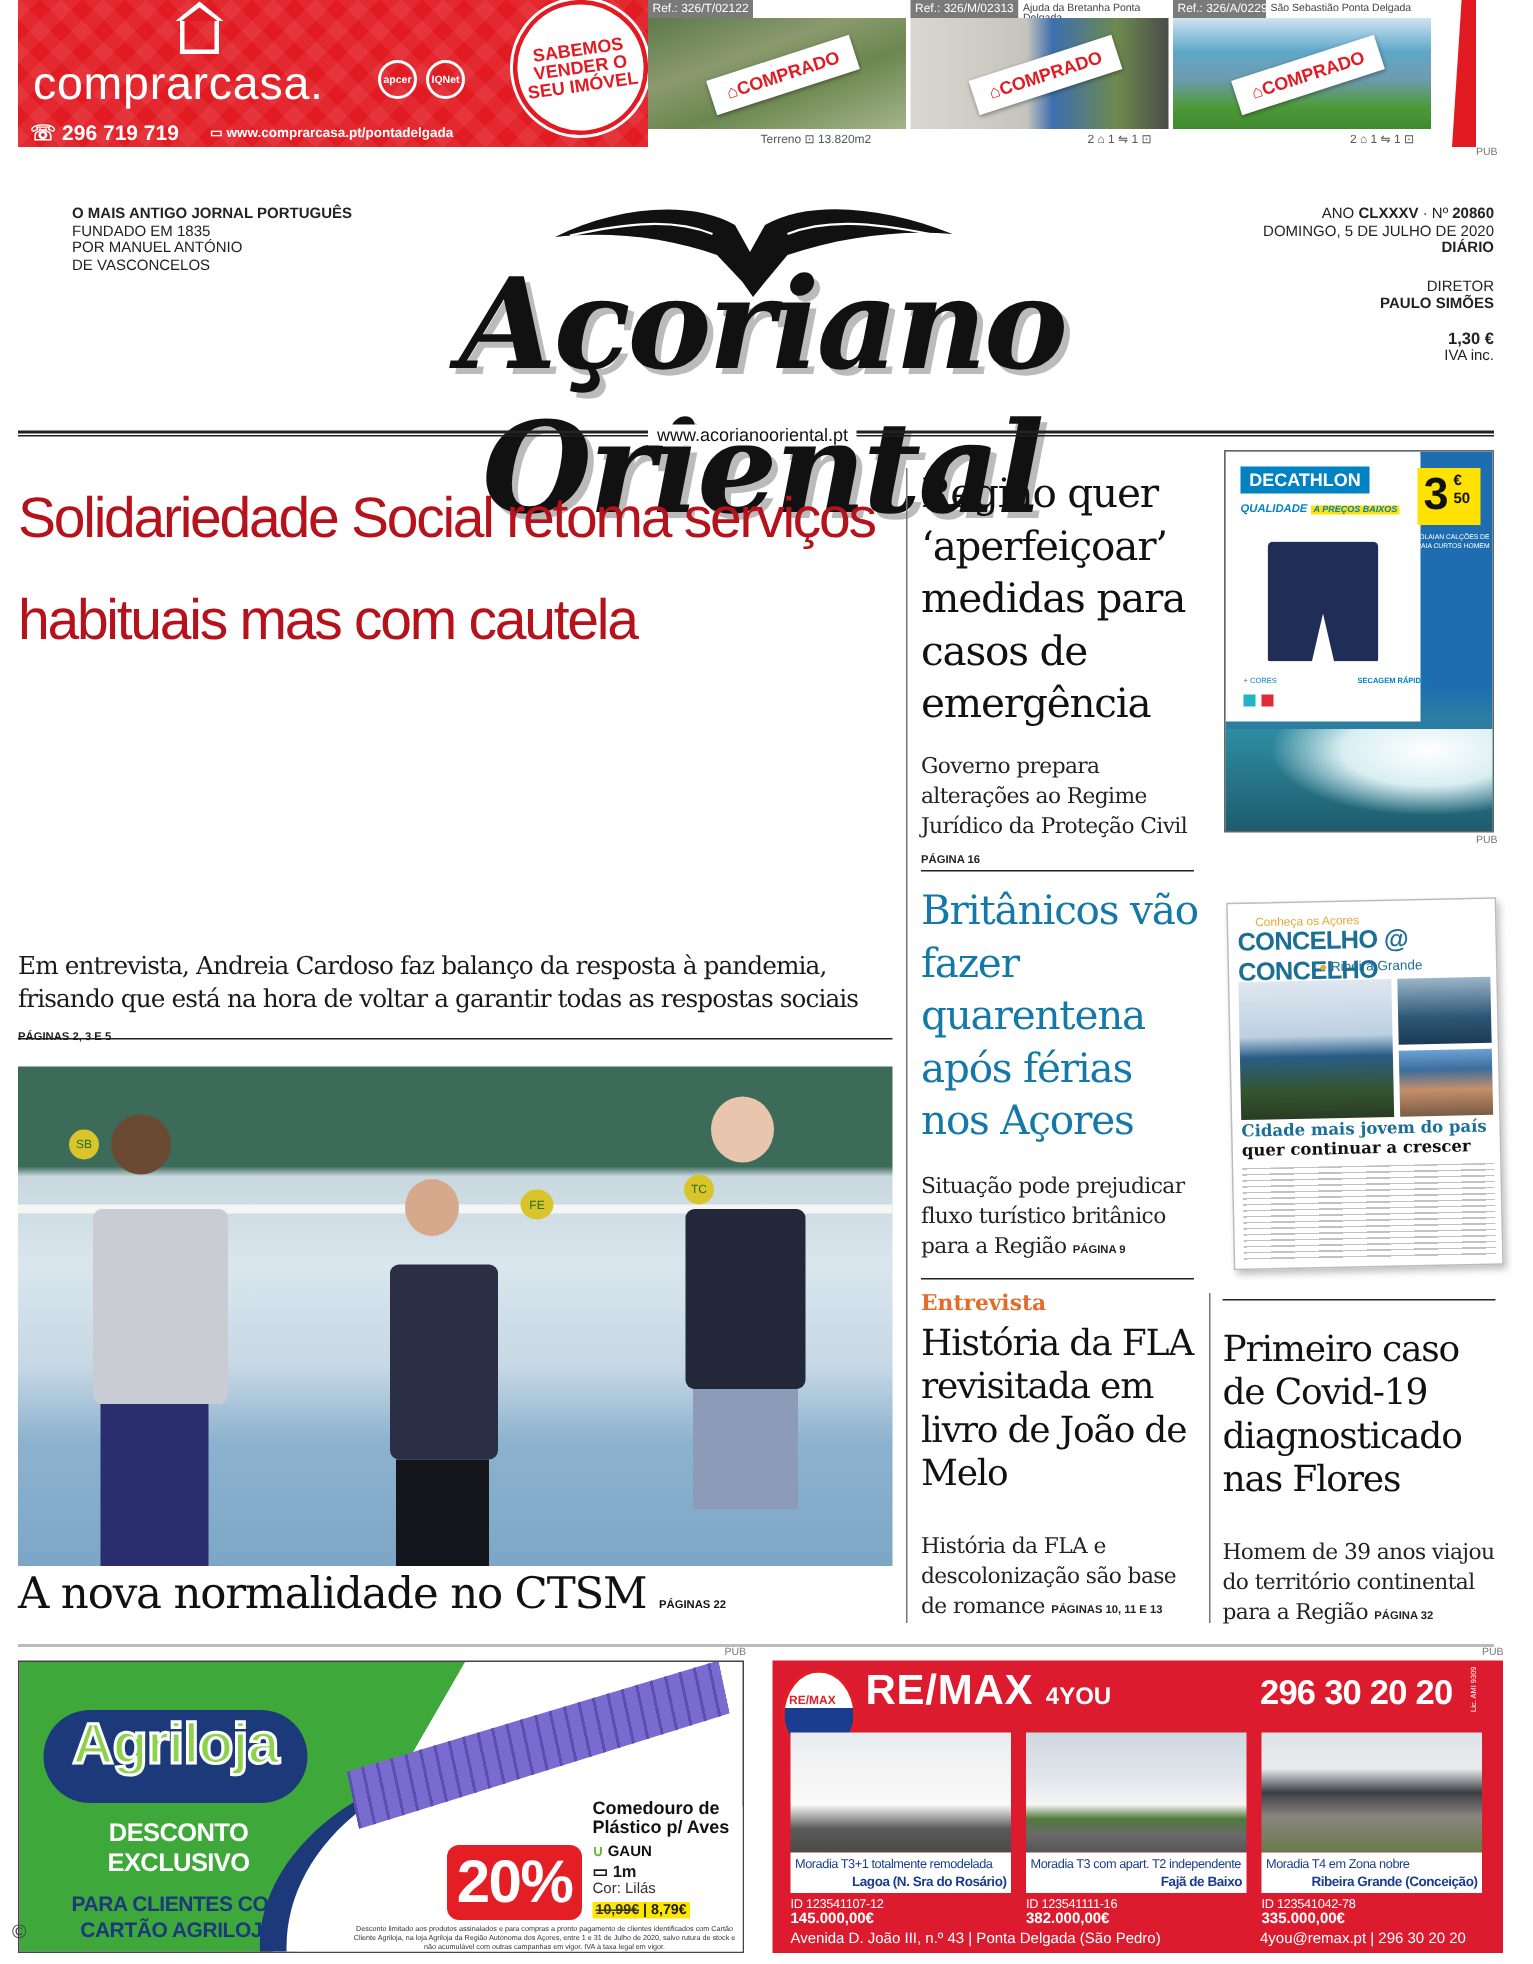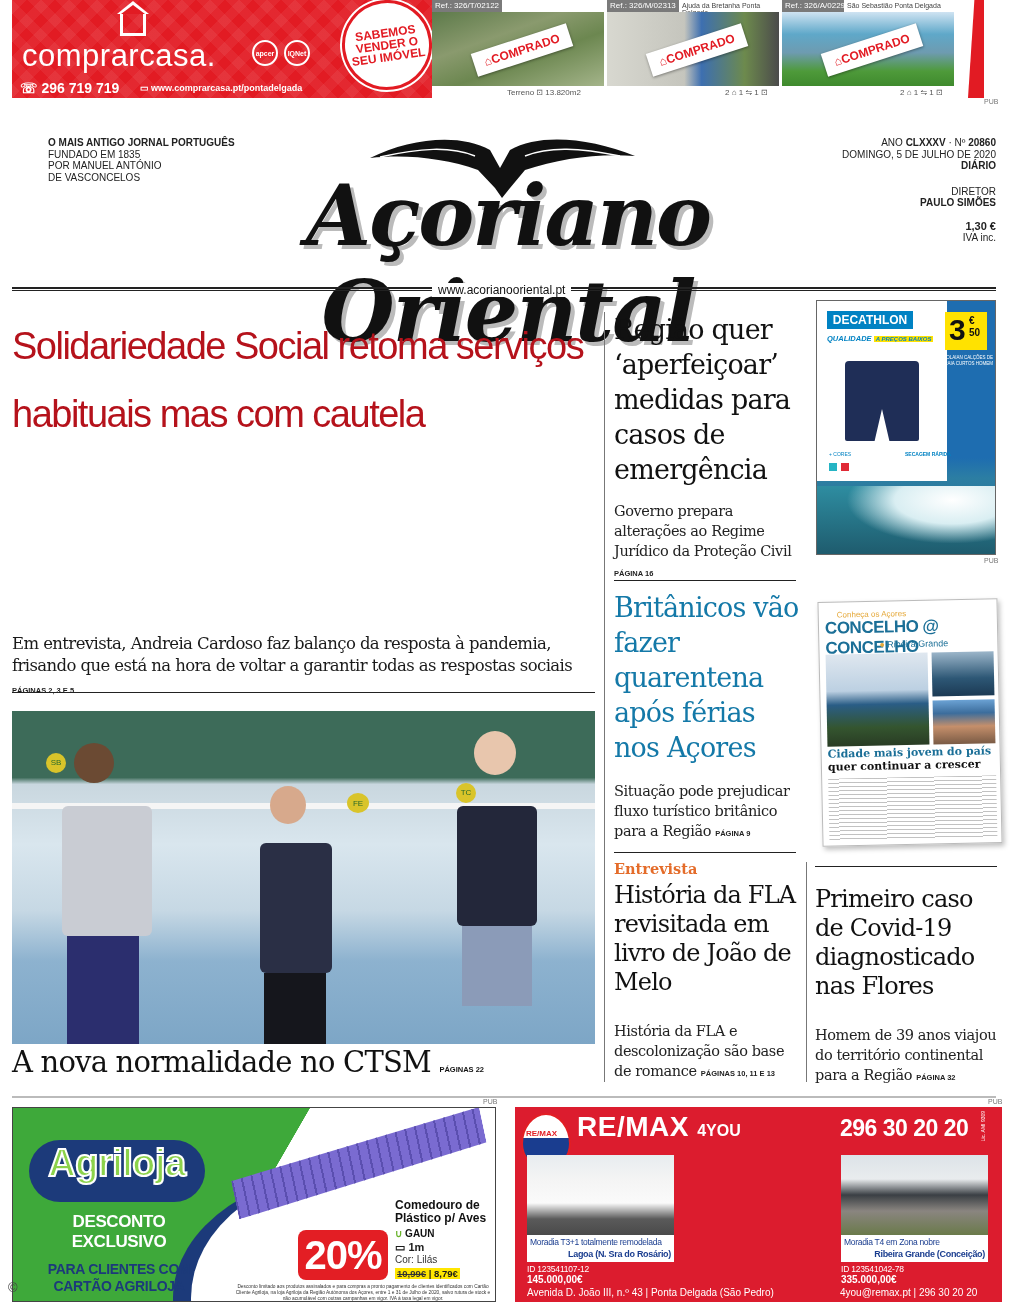--- a/index.html
+++ b/index.html
@@ -335,20 +335,26 @@
   <div class="abs rm-title"><span>RE/MAX</span> <small>4YOU</small></div>
   <div class="abs rm-phone">296 30 20 20</div>
   <div class="abs rm-lic">Lic. AMI 9309</div>
 
   <div class="abs rm-card" style="left:12px">
     <div class="rm-img" style="background:linear-gradient(180deg,#e8ecef 0%,#f4f4f4 30%,#fafafa 60%,#5a5a5a 80%,#4a4a4a 100%)"></div>
     <div class="rm-desc"><span>Moradia T3+1 totalmente remodelada</span><b>Lagoa (N. Sra do Rosário)</b></div>
     <div class="rm-id">ID 123541107-12</div>
     <div class="rm-price">145.000,00€</div>
   </div>
+  <div class="abs rm-card" style="left:169px">
+    <div class="rm-img" style="background:linear-gradient(180deg,#cfd8e0 0%,#e2e7ec 40%,#f5f5f5 60%,#4f7a3a 72%,#6a6a6a 85%,#555 100%)"></div>
+    <div class="rm-desc"><span>Moradia T3 com apart. T2 independente</span><b>Fajã de Baixo</b></div>
+    <div class="rm-id">ID 123541111-16</div>
+    <div class="rm-price">382.000,00€</div>
+  </div>
   <div class="abs rm-card" style="left:326px">
     <div class="rm-img" style="background:linear-gradient(180deg,#dde3e8 0%,#e9ecee 30%,#3a3f44 50%,#8a8580 70%,#6a7a4a 100%)"></div>
     <div class="rm-desc"><span>Moradia T4 em Zona nobre</span><b>Ribeira Grande (Conceição)</b></div>
     <div class="rm-id">ID 123541042-78</div>
     <div class="rm-price">335.000,00€</div>
   </div>
 
   <div class="abs rm-foot-l">Avenida D. João III, n.º 43 | Ponta Delgada (São Pedro)</div>
   <div class="abs rm-foot-r">4you@remax.pt | 296 30 20 20</div>
 </div>

